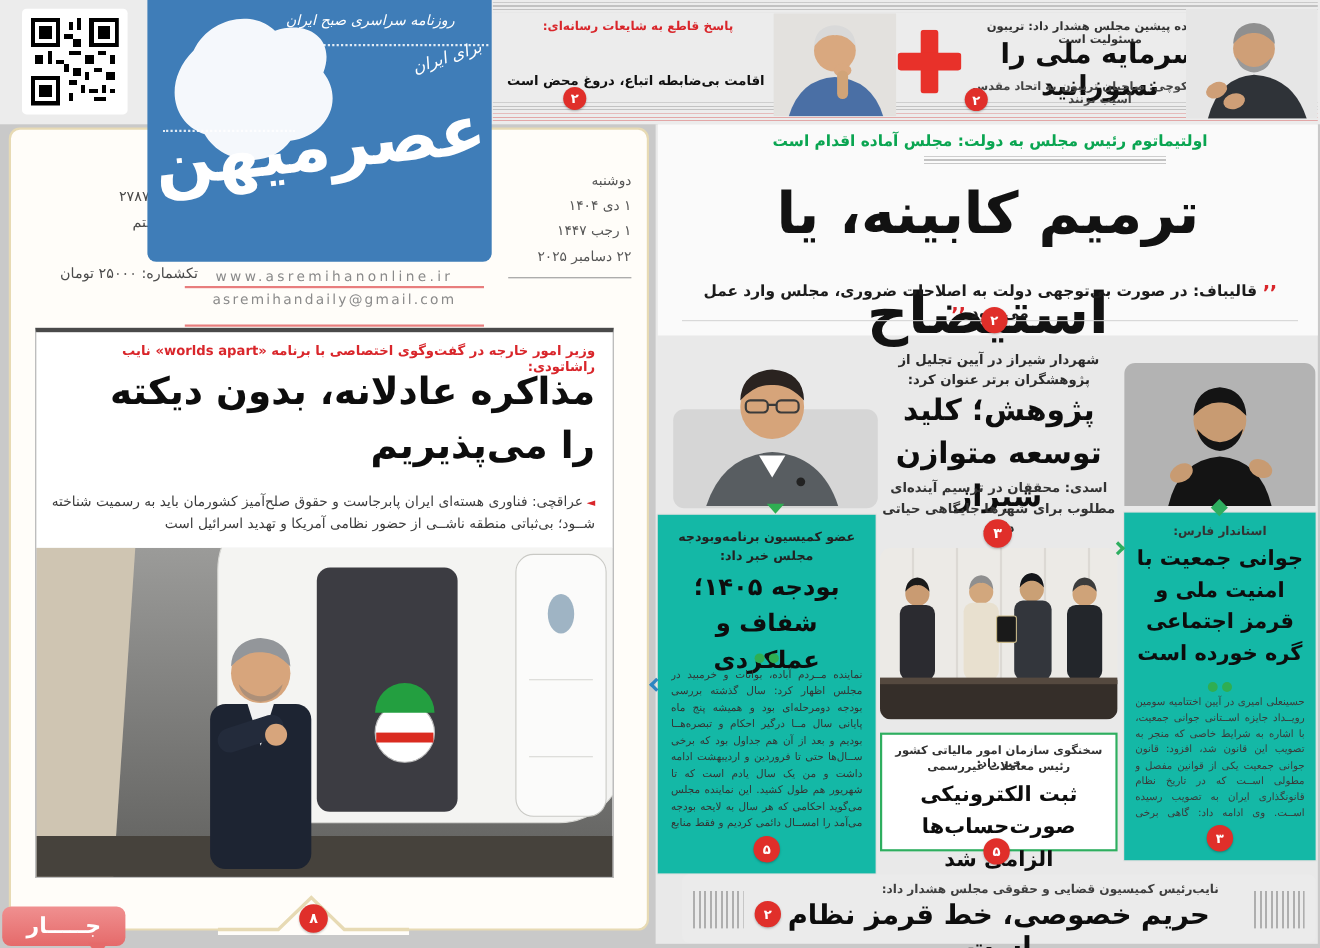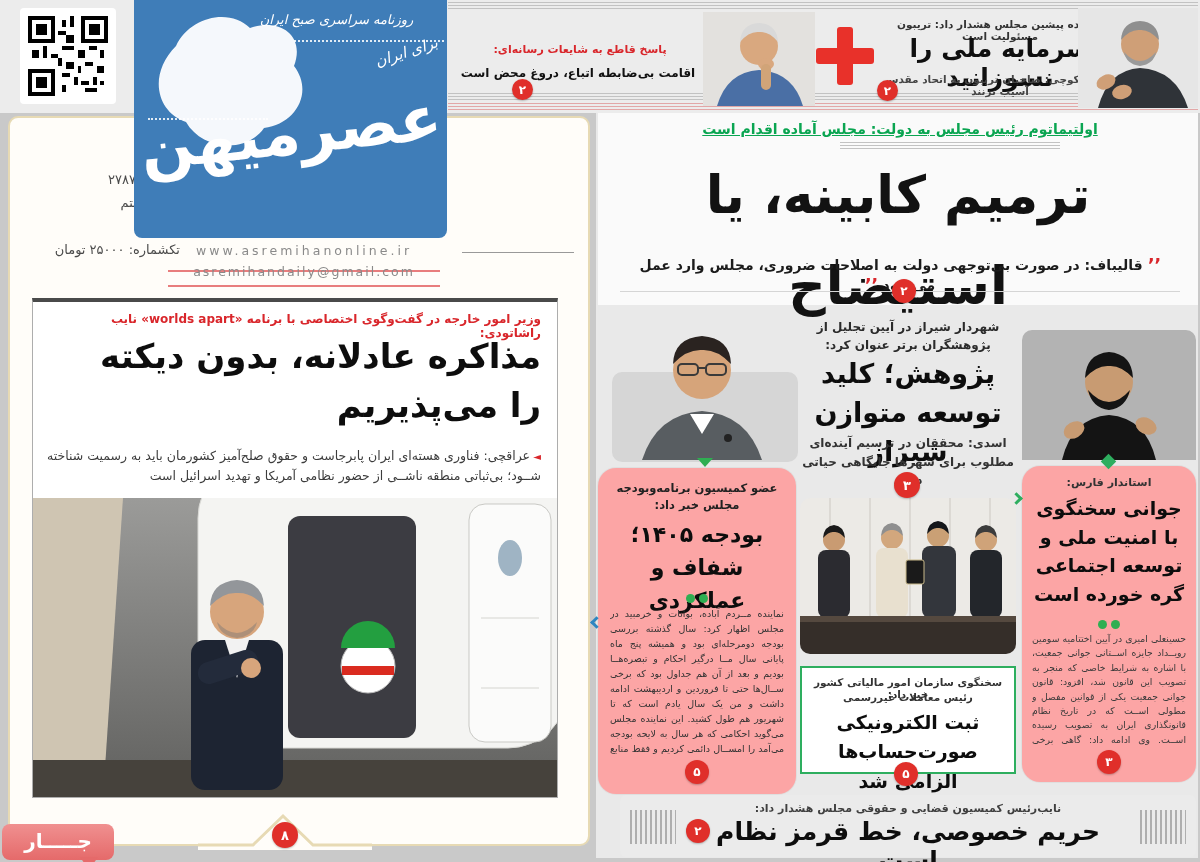--- a/index.html
+++ b/index.html
@@ -14,21 +14,21 @@
   .badge{background:#e02f2a;color:#fff;border-radius:50%;display:flex;align-items:center;justify-content:center;font-size:12px;font-weight:bold;box-shadow:0 1px 2px rgba(0,0,0,.25);}
   .kick-red{color:#d9262b;font-weight:bold;}
   .stripes-gray{background:repeating-linear-gradient(to bottom,#c2c2c2 0 1px,transparent 1px 3px);}
   .stripes-red{background:repeating-linear-gradient(to bottom,#e2a7a7 0 1px,transparent 1px 3px);}
   .barcode{background:repeating-linear-gradient(90deg,#9a9a9a 0 2px,transparent 2px 5px);opacity:.75;}
   .dots-green span{display:inline-block;width:9px;height:9px;border-radius:50%;background:#2fae52;margin:0 2px;}
   .tri-down{width:0;height:0;border-left:8px solid transparent;border-right:8px solid transparent;border-top:9px solid #2fae52;}
   .chev{display:inline-block;width:9px;height:9px;border-top:3px solid;border-right:3px solid;}
   .chev-left{transform:rotate(-135deg);}
   .chev-right{transform:rotate(45deg);}
-  .card{background:#fca5a5;border-radius:18px;box-shadow:0 0 0 1px rgba(0,0,0,.04);}
+  .card{background:#14b8a6;border-radius:0;box-shadow:0 0 0 1px rgba(0,0,0,.04);}
   .dotline{border-top:2px dotted rgba(255,255,255,.85);}
   #jar-tag{background:linear-gradient(#f09090,#e56a6a);border-radius:8px;color:#fff;font-weight:bold;font-size:20px;line-height:34px;text-align:center;margin-top:12px;}
   #jar-tag:after{content:"";position:absolute;left:78px;top:33px;width:0;height:0;border-left:9px solid transparent;border-right:9px solid transparent;border-top:13px solid #e56a6a;}
 </style>
 </head>
 <body>
 
 <div id="page">
 
   <div class="abs" style="left:0;top:0;width:1200px;height:113px;background:#ececec;">
@@ -70,21 +70,21 @@
           <rect x="12" y="16" width="1" height="2"></rect>
         <rect x="14" y="17" width="2" height="1"></rect>
           <rect x="17" y="16" width="1" height="2"></rect>
           <rect x="9" y="18" width="1" height="2"></rect>
         <rect x="15" y="19" width="3" height="1"></rect>
           <rect x="19" y="17" width="1" height="1"></rect>
       </g>
     </svg>
   </div>
 
-  <div class="abs fa ctr kick-red" style="left:455px;top:17px;width:250px;font-size:11px;margin-top:26px;">پاسخ قاطع به شایعات رسانه‌ای:</div>
+  <div class="abs fa ctr kick-red" style="left:455px;top:17px;width:250px;font-size:11px;">پاسخ قاطع به شایعات رسانه‌ای:</div>
   <div class="abs fa ctr b" style="left:448px;top:33px;width:260px;font-size:12px;line-height:1.45;color:#111;margin-top:32px;">اقامت بی‌ضابطه اتباع، دروغ محض است</div>
   <div class="abs badge" style="left:512px;top:79px;width:21px;height:21px;">۲</div>
   <div class="abs" style="left:703px;top:12px;width:112px;height:94px;overflow:hidden;">
     <svg width="112" height="94" viewBox="0 0 112 94">
       <rect width="112" height="94" fill="#e3e1de"></rect>
       <path d="M14,94 Q24,60 56,58 Q90,60 100,94 Z" fill="#4a6fa5"></path>
       <circle cx="56" cy="34" r="19" fill="#d9a87f"></circle>
       <path d="M37,30 Q38,12 56,11 Q74,12 75,30 Q66,19 56,20 Q46,19 37,30" fill="#d9d9d9"></path>
       <ellipse cx="63" cy="52" rx="8" ry="6" fill="#d9a87f"></ellipse>
       <rect x="58" y="52" width="10" height="26" rx="5" fill="#d1a478"></rect>
@@ -127,23 +127,29 @@
 
   <div class="abs" style="left:8px;top:116px;width:582px;height:730px;background:#fffdf9;border:2px solid #e7dab4;border-radius:10px;"></div>
 
   <div class="abs fa rt" style="left:30px;top:168px;width:150px;font-size:13px;color:#4a4a4a;line-height:1.8;">
     <div>شماره: ۲۷۸۷</div>
     <div>سال هشتم</div>
     <div>۸ صفحه</div>
     <div>تکشماره: ۲۵۰۰۰ تومان</div>
   </div>
 
-  <div class="abs ctr" style="left:168px;top:243px;width:272px;font-size:12.5px;letter-spacing:3px;color:#8a8a8a;border-bottom:2px solid #e87d7d;padding-bottom:12px;z-index:7;">www.asremihanonline.ir</div>
-  <div class="abs ctr" style="left:168px;top:264px;width:272px;font-size:12.5px;letter-spacing:2px;color:#8a8a8a;border-bottom:2px solid #e87d7d;padding-bottom:6px;z-index:7;">asremihandaily@gmail.com</div>
-
+  <div class="abs ctr" style="left:168px;top:243px;width:272px;font-size:12.5px;letter-spacing:3px;color:#8a8a8a;border-bottom:2px solid #e87d7d;padding-bottom:2px;z-index:7;">www.asremihanonline.ir</div>
+  <div class="abs ctr" style="left:168px;top:264px;width:272px;font-size:12.5px;letter-spacing:2px;color:#8a8a8a;border-bottom:2px solid #e87d7d;padding-bottom:16px;z-index:7;">asremihandaily@gmail.com</div>
+
+  <div class="abs fa rt" style="left:466px;top:152px;width:108px;font-size:12.5px;color:#555;line-height:1.85;">
+    <div>دوشنبه</div>
+    <div>۱ دی ۱۴۰۴</div>
+    <div>۱ رجب ۱۴۴۷</div>
+    <div>۲۲ دسامبر ۲۰۲۵</div>
+  </div>
   <div class="abs" style="left:462px;top:252px;width:112px;border-top:1px solid #999;"></div>
 
   <div class="abs" style="left:32px;top:298px;width:526px;height:500px;background:#fff;border:1px solid #adadad;border-top:4px solid #4a4a4a;overflow:hidden;">
     <div class="abs fa rt kick-red" style="right:16px;top:10px;width:494px;font-size:12px;">وزیر امور خارجه در گفت‌وگوی اختصاصی با برنامه «worlds apart» نایب راشاتودی:</div>
     <div class="abs fa just" style="right:16px;top:144px;width:494px;font-size:12.5px;color:#3c3c3c;line-height:1.6;">
       <span style="color:#d9262b;font-size:10px;">◄ </span><span>عراقچی: فناوری هسته‌ای ایران پابرجاست و حقوق صلح‌آمیز کشورمان باید به رسمیت شناخته شــود؛ بی‌ثباتی منطقه ناشــی از حضور نظامی آمریکا و تهدید اسرائیل است</span>
     </div>
     <div class="abs fa rt b" style="right:16px;top:30px;width:460px;font-size:34px;line-height:1.45;color:#0d0d0d;">مذاکره عادلانه، بدون دیکته را می‌پذیریم</div>
     <svg class="abs" style="left:0;top:196px;" width="524" height="300" viewBox="0 0 524 300">
       <defs>
@@ -179,21 +185,21 @@
   <svg class="abs" style="left:198px;top:804px;z-index:8;" width="174" height="46" viewBox="0 0 174 46">
     <rect x="0" y="38" width="174" height="8" fill="#fffdf9"></rect>
     <path d="M0,41 H55 L85,12 L115,41 H174" fill="none" stroke="#e7dab4" stroke-width="3"></path>
   </svg>
   <div class="abs badge" style="left:272px;top:822px;width:26px;height:26px;font-size:13px;z-index:9;">۸</div>
   <div class="abs fa" id="jar-tag" style="left:2px;top:812px;width:112px;height:36px;z-index:9;">جـــــار</div>
 
   <div class="abs" style="left:596px;top:113px;width:602px;height:745px;background:#e9e9e9;"></div>
   <div class="abs" style="left:598px;top:113px;width:600px;height:192px;background:#fafafa;"></div>
 
-  <div class="abs fa ctr b" style="left:650px;top:121px;width:500px;font-size:14px;color:#0aa551;text-decoration:underline;">اولتیماتوم رئیس مجلس به دولت: مجلس آماده اقدام است</div>
+  <div class="abs fa ctr b" style="left:650px;top:121px;width:500px;font-size:14px;color:#0aa551;">اولتیماتوم رئیس مجلس به دولت: مجلس آماده اقدام است</div>
   <div class="abs stripes-gray" style="left:840px;top:142px;width:220px;height:7px;"></div>
   <div class="abs fa ctr b" style="left:598px;top:150px;width:600px;font-size:52px;color:#121212;line-height:1.75;">ترمیم کابینه، یا استیضاح</div>
   <div class="abs fa ctr b" style="left:620px;top:254px;width:560px;font-size:14px;color:#1c1c1c;">
     <span style="color:#d9262b;display:inline-block;transform:rotate(180deg);font-size:17px;">،،</span>
     <span>قالیباف: در صورت بی‌توجهی دولت به اصلاحات ضروری، مجلس وارد عمل می‌شود</span>
     <span style="color:#d9262b;display:inline-block;transform:rotate(180deg);font-size:17px;">،،</span>
   </div>
   <div class="abs" style="left:620px;top:291px;width:560px;border-top:1px solid #d5d5d5;"></div>
   <div class="abs badge" style="left:892px;top:279px;width:24px;height:24px;">۲</div>
 
@@ -262,28 +268,28 @@
     <path d="M40,130 Q50,88 87,85 Q124,88 134,130 Z" fill="#141414"></path>
     <circle cx="87" cy="52" r="24" fill="#c89b72"></circle>
     <path d="M63,48 Q64,24 87,22 Q110,24 111,48 Q99,35 87,36 Q75,35 63,48" fill="#141414"></path>
     <path d="M66,60 Q87,84 108,60 Q104,78 87,80 Q70,78 66,60" fill="#141414"></path>
     <ellipse cx="52" cy="100" rx="11" ry="8" fill="#c89b72" transform="rotate(-30 52 100)"></ellipse>
     <ellipse cx="124" cy="96" rx="11" ry="8" fill="#c89b72" transform="rotate(25 124 96)"></ellipse>
   </svg>
   <div class="abs" style="left:1103px;top:456px;width:11px;height:11px;background:#2eae5f;transform:rotate(45deg);z-index:3;"></div>
   <div class="abs card" style="left:1022px;top:466px;width:174px;height:316px;">
     <div class="abs fa ctr b" style="left:8px;top:10px;width:158px;font-size:11px;color:#333;">استاندار فارس:</div>
-    <div class="abs fa ctr b" style="left:8px;top:28px;width:158px;font-size:19px;color:#0d0d0d;line-height:1.5;">جوانی سخنگوی با امنیت ملی و توسعه اجتماعی گره خورده است</div>
+    <div class="abs fa ctr b" style="left:8px;top:28px;width:158px;font-size:19px;color:#0d0d0d;line-height:1.5;">جوانی جمعیت با امنیت ملی و قرمز اجتماعی گره خورده است</div>
     <div class="abs ctr dots-green" style="left:0;top:148px;width:174px;"><span></span><span></span></div>
     <div class="abs fa just" style="left:10px;top:166px;width:154px;height:114px;font-size:9.3px;color:#3a3a3a;line-height:1.55;overflow:hidden;">حسینعلی امیری در آیین اختتامیه سومین رویــداد جایزه اســتانی جوانی جمعیت، با اشاره به شرایط خاصی که منجر به تصویب این قانون شد، افزود: قانون جوانی جمعیت یکی از قوانین مفصل و مطولی اســت که در تاریخ نظام قانونگذاری ایران به تصویب رسیده اســت. وی ادامه داد: گاهی برخی قوانین بر اساس اختیارات پیش‌بینی‌شده در قانون اساســی، با یک، دو یا سه فوریت تصویب می‌شــوند که معمولاً در شرایطی است که تهدیدی وجود دارد...</div>
     <div class="abs badge" style="left:75px;top:284px;width:24px;height:24px;">۳</div>
   </div>
   <span class="abs chev chev-right" style="left:1012px;top:494px;color:#2eae5f;"></span>
 
   <div class="abs" style="left:620px;top:795px;width:576px;height:62px;background:#ebebeb;border-radius:6px;">
     <div class="abs barcode" style="left:10px;top:15px;width:46px;height:34px;"></div>
     <div class="abs barcode" style="right:10px;top:15px;width:46px;height:34px;"></div>
-    <div class="abs fa ctr b" style="left:88px;top:7px;width:400px;font-size:11px;color:#3f3f3f;">نایب‌رئیس کمیسیون قضایی و حقوقی مجلس هشدار داد:</div>
+    <div class="abs fa ctr b" style="left:88px;top:7px;width:400px;font-size:11px;color:#3f3f3f;text-align:right;">نایب‌رئیس کمیسیون قضایی و حقوقی مجلس هشدار داد:</div>
     <div class="abs fa ctr b" style="left:88px;top:22px;width:400px;font-size:25px;color:#0d0d0d;">حریم خصوصی، خط قرمز نظام است</div>
     <div class="abs badge" style="left:66px;top:24px;width:24px;height:24px;">۲</div>
   </div>
 
 </div>
 
 </body></html>

